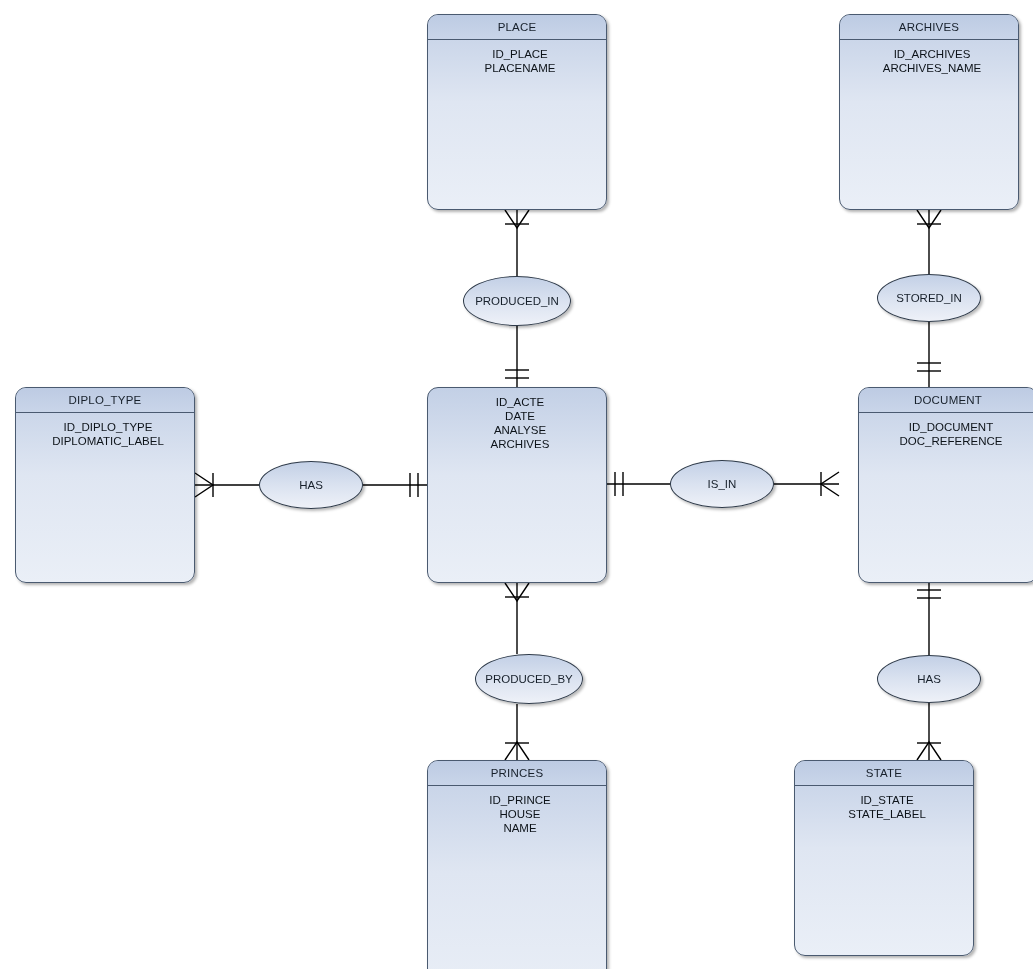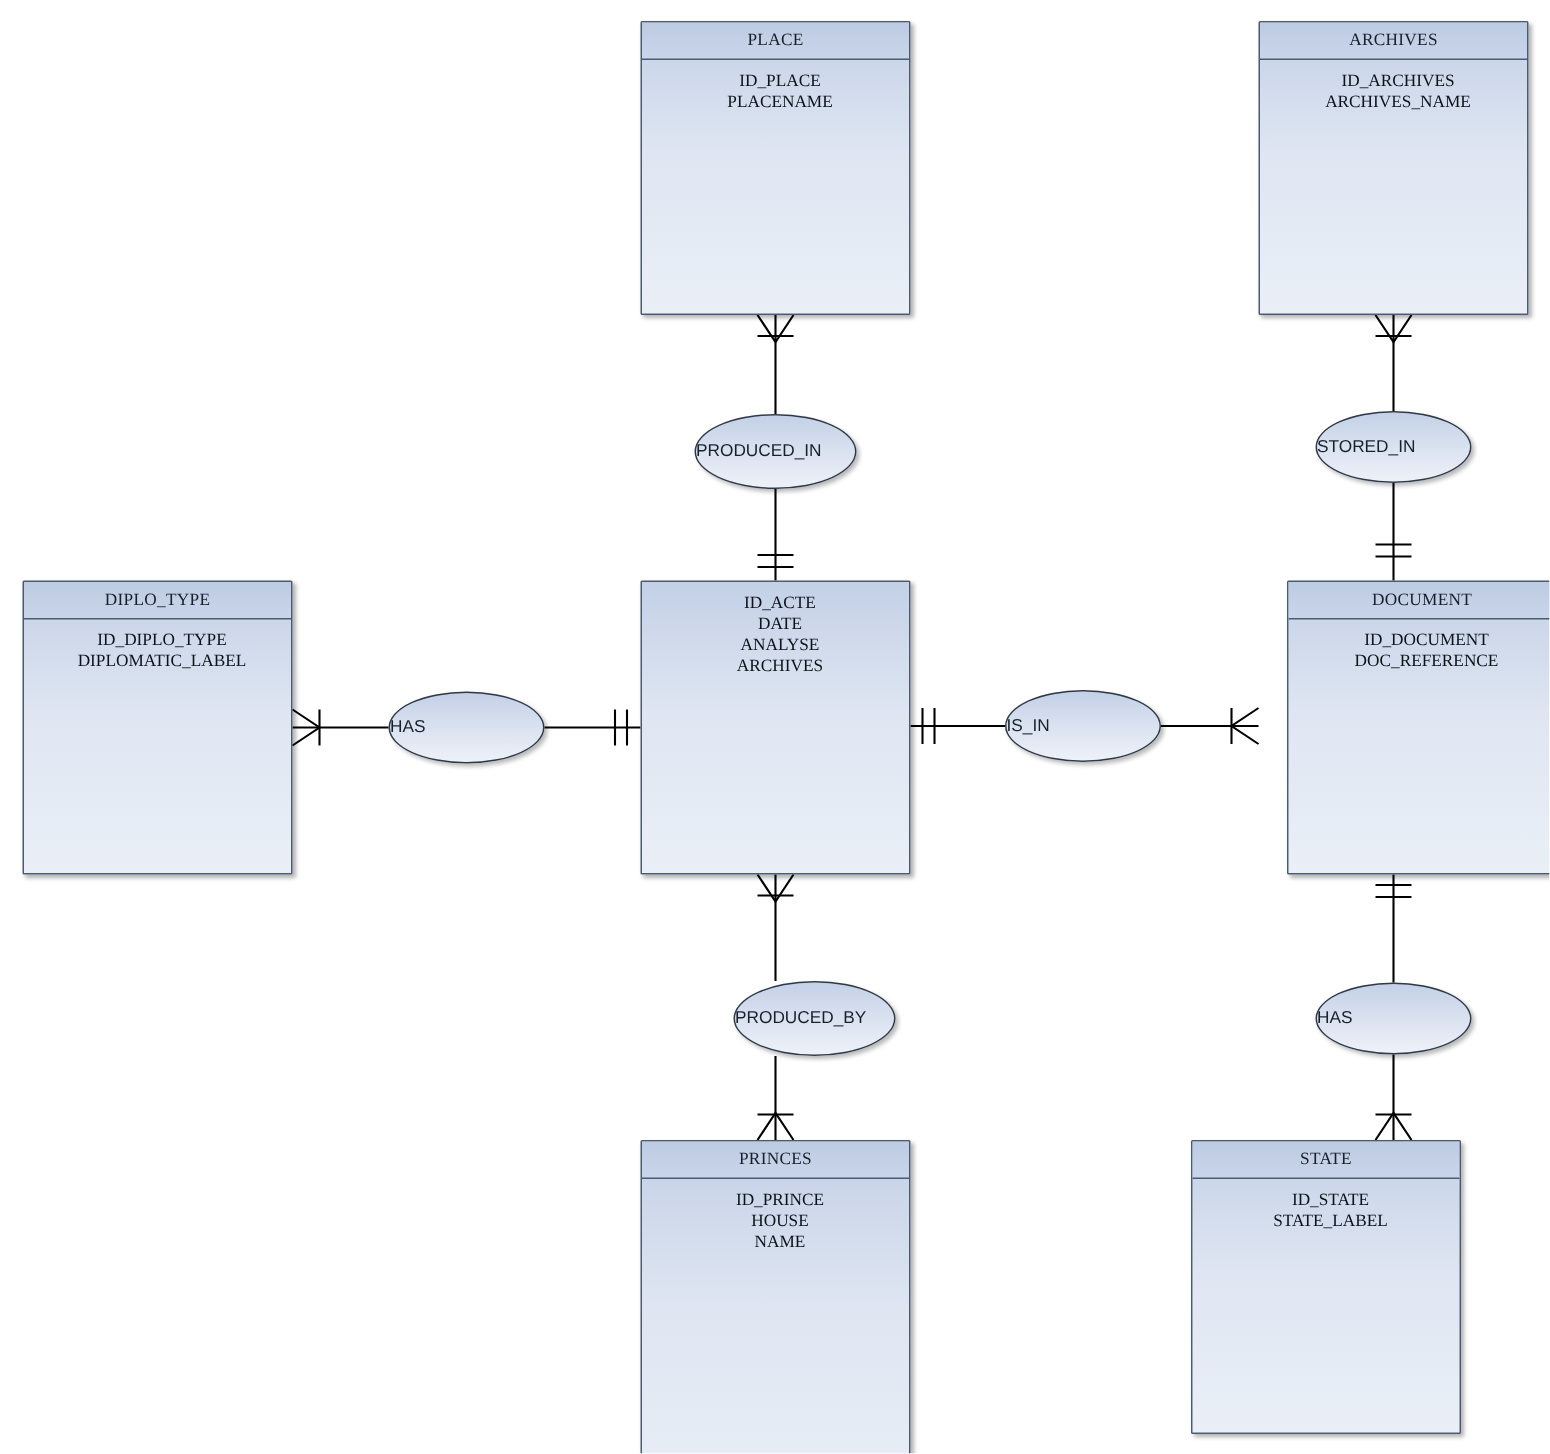--- a/index.html
+++ b/index.html
@@ -15,26 +15,25 @@
     width: 1033px;
     height: 969px;
     background: #ffffff;
     overflow: hidden;
   }
   
   .entity {
     position: absolute;
     box-sizing: border-box;
     border: 1px solid #4a5a70;
-    border-radius: 1px;
+    border-radius: 11px;
     background: linear-gradient(to bottom, #c3d0e6 0%, #dfe6f2 45%, #eaeff7 100%);
     box-shadow: 2px 2px 3px rgba(0,0,0,0.30);
     overflow: hidden;
     z-index: 5;
-    font-family: Liberation Serif, serif;
   }
   .entity-title {
     height: 24px;
     line-height: 24px;
     text-align: center;
     font-size: 11.5px;
     color: #17202b;
     background: linear-gradient(to bottom, #bdcbe3 0%, #c9d5e9 100%);
     border-bottom: 1px solid #4a5a70;
     letter-spacing: 0.2px;
@@ -53,21 +52,21 @@
   
   .rel {
     position: absolute;
     box-sizing: border-box;
     border: 1px solid #2e3a49;
     border-radius: 50%;
     background: linear-gradient(to bottom, #c3d0e6 0%, #dae2f0 50%, #eef1f8 100%);
     box-shadow: 2px 2px 3px rgba(0,0,0,0.28);
     display: flex;
     align-items: center;
-    justify-content: flex-start;
+    justify-content: center;
     z-index: 6;
   }
   .rel-label {
     font-size: 11.5px;
     color: #17202b;
     white-space: nowrap;
   }
   
   #wires {
     position: absolute;
@@ -224,21 +223,21 @@
   </div>
 
   <div class="rel" style="left:259px; top:461px; width:104px; height:48px;">
     <span class="rel-label">HAS</span>
   </div>
 
   <div class="rel" style="left:670px; top:460px; width:104px; height:48px;">
     <span class="rel-label">IS_IN</span>
   </div>
 
-  <div class="rel" style="left:489px; top:654px; width:108px; height:50px;">
+  <div class="rel" style="left:475px; top:654px; width:108px; height:50px;">
     <span class="rel-label">PRODUCED_BY</span>
   </div>
 
   <div class="rel" style="left:877px; top:655px; width:104px; height:48px;">
     <span class="rel-label">HAS</span>
   </div>
 
 </div>
 
 </body></html>

